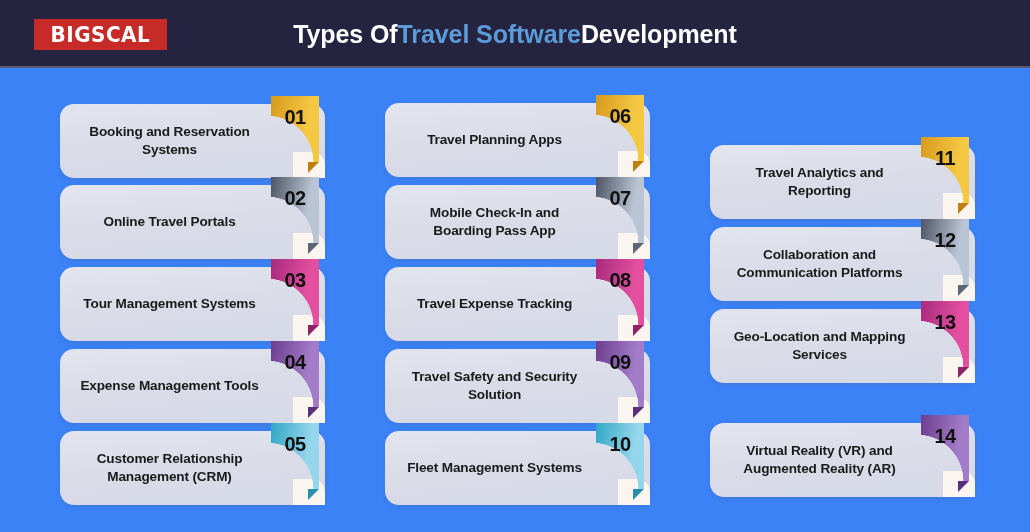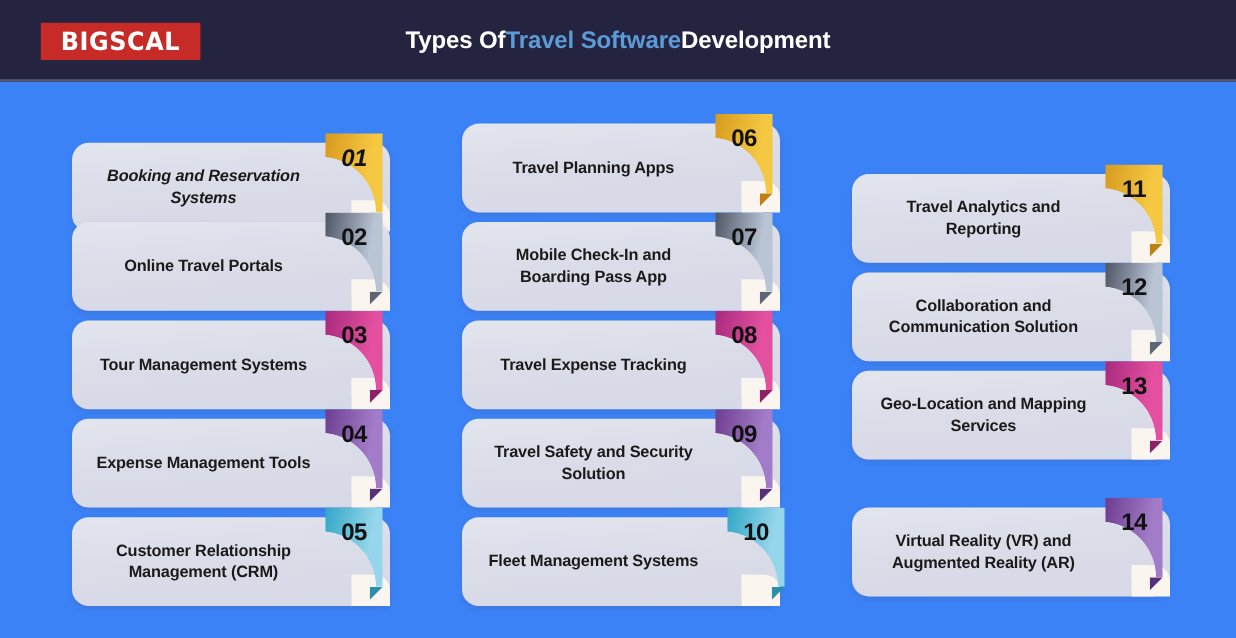--- a/index.html
+++ b/index.html
@@ -29,21 +29,21 @@
   }
   #logo-text{
     color:#ffffff;font-size:21px;font-weight:bold;
     letter-spacing:0.5px;
     font-family:"DejaVu Sans", sans-serif;
     transform:scaleX(0.95);
   }
   #title{
     position:absolute;left:0;top:0;width:1030px;height:68px;
     display:flex;align-items:center;justify-content:center;
-    font-size:20px;font-weight:bold;color:#ffffff;
+    font-size:25px;font-weight:bold;color:#ffffff;
     letter-spacing:-0.1px;
     pointer-events:none;
   }
   #title .hl{color:#5b9bd8;}
 
   
   .card{
     position:absolute;
     height:74px;
   }
@@ -112,21 +112,21 @@
       <span id="logo-text">BIGSCAL</span>
     </div>
     <div id="title">
       <span>Types Of </span>
         <span class="hl">Travel Software</span>
         <span> Development</span>
     </div>
   </div>
 
   <div id="cards-root">
-      <div class="card" style="left: 60px; top: 119px; width: 265px; font-style: italic;">
+      <div class="card" style="left: 60px; top: 104px; width: 265px;">
         <div class="card-body"></div>
         <div class="card-label">Booking and Reservation Systems</div>
         <div class="card-notch"></div>
         <div class="ribbon" style="left: 211px;">
           <div class="ribbon-main" style="background: linear-gradient(100deg, rgb(215, 154, 30) 0%, rgb(245, 200, 66) 72%, rgb(245, 200, 66) 100%);"></div>
           <div class="ribbon-tail" style="background: rgb(192, 127, 18);"></div>
           <div class="ribbon-num">01</div>
         </div>
       </div>
       <div class="card" style="left: 60px; top: 185px; width: 265px;">
@@ -206,39 +206,39 @@
         <div class="ribbon" style="left: 211px;">
           <div class="ribbon-main" style="background: linear-gradient(100deg, rgb(109, 61, 143) 0%, rgb(162, 124, 200) 72%, rgb(162, 124, 200) 100%);"></div>
           <div class="ribbon-tail" style="background: rgb(90, 47, 121);"></div>
           <div class="ribbon-num">09</div>
         </div>
       </div>
       <div class="card" style="left: 385px; top: 431px; width: 265px;">
         <div class="card-body"></div>
         <div class="card-label">Fleet Management Systems</div>
         <div class="card-notch"></div>
-        <div class="ribbon" style="left: 221px;">
+        <div class="ribbon" style="left: 211px;">
           <div class="ribbon-main" style="background: linear-gradient(100deg, rgb(49, 167, 198) 0%, rgb(149, 214, 236) 72%, rgb(149, 214, 236) 100%);"></div>
           <div class="ribbon-tail" style="background: rgb(42, 143, 172);"></div>
           <div class="ribbon-num">10</div>
         </div>
       </div>
       <div class="card" style="left: 710px; top: 145px; width: 265px;">
         <div class="card-body"></div>
         <div class="card-label">Travel Analytics and Reporting</div>
         <div class="card-notch"></div>
         <div class="ribbon" style="left: 211px;">
           <div class="ribbon-main" style="background: linear-gradient(100deg, rgb(215, 154, 30) 0%, rgb(245, 200, 66) 72%, rgb(245, 200, 66) 100%);"></div>
           <div class="ribbon-tail" style="background: rgb(192, 127, 18);"></div>
           <div class="ribbon-num">11</div>
         </div>
       </div>
       <div class="card" style="left: 710px; top: 227px; width: 265px;">
         <div class="card-body"></div>
-        <div class="card-label">Collaboration and Communication Solution</div>
+        <div class="card-label">Collaboration and Communication Platforms</div>
         <div class="card-notch"></div>
         <div class="ribbon" style="left: 211px;">
           <div class="ribbon-main" style="background: linear-gradient(100deg, rgb(78, 85, 101) 0%, rgb(185, 196, 212) 72%, rgb(185, 196, 212) 100%);"></div>
           <div class="ribbon-tail" style="background: rgb(93, 102, 119);"></div>
           <div class="ribbon-num">12</div>
         </div>
       </div>
       <div class="card" style="left: 710px; top: 309px; width: 265px;">
         <div class="card-body"></div>
         <div class="card-label">Geo-Location and Mapping Services</div>

